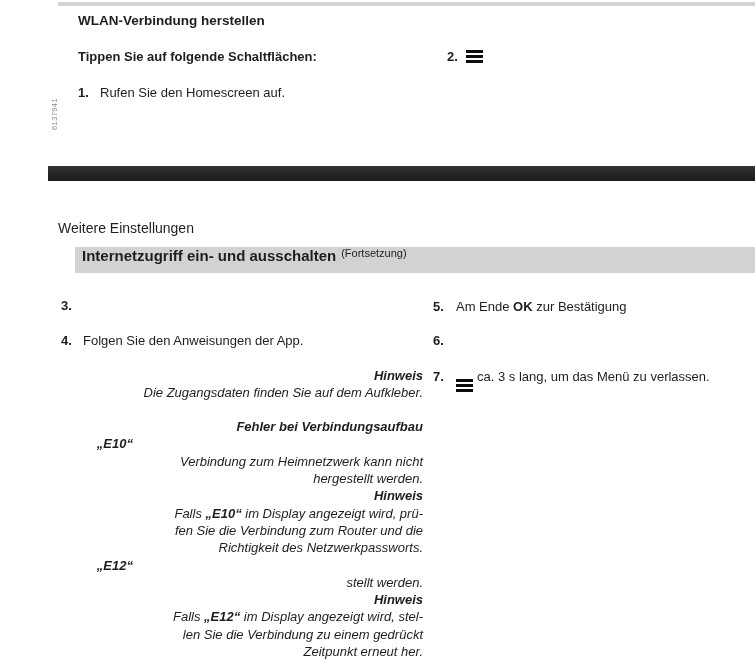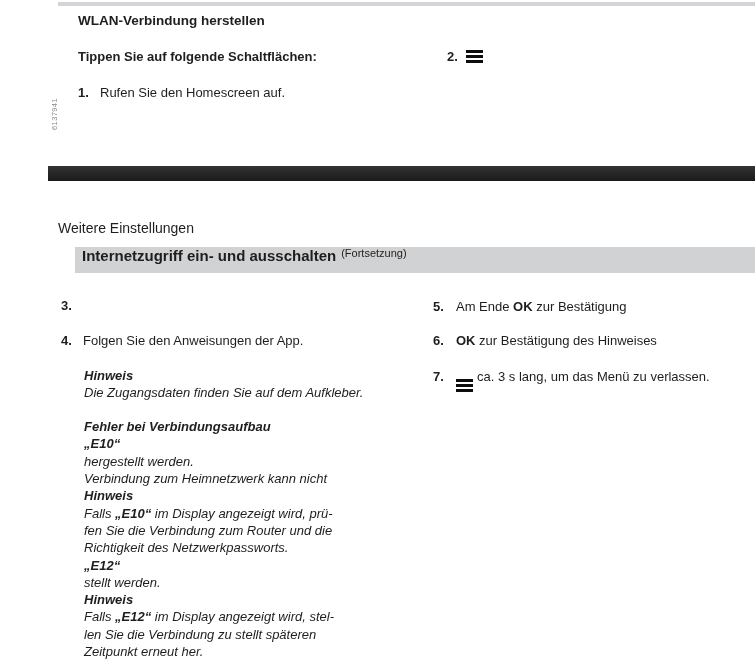--- a/index.html
+++ b/index.html
@@ -32,21 +32,21 @@
   .sec-title{font-size:15px;font-weight:700;}
   .sec-suffix{font-size:11px;margin-left:5px;}
   .col{line-height:17.3px;}
   .col-left{left:13px;top:297px;width:362px;}
   .col-right{left:385px;top:298px;width:366px;}
   .step{display:flex;}
   .col-left .step .num{width:22px;flex:none;font-weight:700;}
   .col-right .step .num{width:23px;flex:none;font-weight:700;}
   .mb18{margin-bottom:18px;}
   .mb17{margin-bottom:17px;}
-  .notes{margin-left:23px;font-style:italic;}
+  .notes{margin-left:23px;font-style:italic;text-align:right;}
   .bi{font-weight:700;}
   .err-row{display:flex;flex-direction:column;}
   .err-code{width:49px;flex:none;font-weight:700;}
   .err-body{flex:1;}
   .mi-inline{vertical-align:-1px;margin-right:4px;}
 </style>
 </head>
 <body>
 
 <div class="canvas">
@@ -100,53 +100,52 @@
       <div class="mb17">
         <div class="bi">Hinweis</div>
         <div>Die Zugangsdaten finden Sie auf dem Aufkleber.</div>
       </div>
 
       <div class="bi">Fehler bei Verbindungsaufbau</div>
 
       <div class="err-row">
         <span class="err-code">„E10“</span>
         <span class="err-body">
+          <div>Verbindung zum Heimnetzwerk kann nicht</div>
           <div>hergestellt werden.</div>
-          <div>Verbindung zum Heimnetzwerk kann nicht</div>
           <div class="bi">Hinweis</div>
           <div><span>Falls </span><span class="bi">„E10“</span><span> im Display angezeigt wird, prü-</span></div>
           <div>fen Sie die Verbindung zum Router und die</div>
           <div>Richtigkeit des Netzwerkpassworts.</div>
         </span>
       </div>
 
       <div class="err-row">
         <span class="err-code">„E12“</span>
         <span class="err-body">
           <div>stellt werden.</div>
           <div class="bi">Hinweis</div>
           <div><span>Falls </span><span class="bi">„E12“</span><span> im Display angezeigt wird, stel-</span></div>
-          <div>len Sie die Verbindung zu stellt späteren</div>
+          <div>len Sie die Verbindung zu einem gedrückt</div>
           <div>Zeitpunkt erneut her.</div>
         </span>
       </div>
 
     </div>
   </div>
 
   <div class="abs col col-right">
 
     <div class="step mb17">
       <span class="num">5.</span>
       <span><span>Am Ende </span><span class="b">OK</span><span> zur Bestätigung</span></span>
     </div>
 
     <div class="step mb18">
       <span class="num">6.</span>
-      <span><span class="b">OK</span><span> zur Bestätigung des Hinweises</span></span>
     </div>
 
     <div class="step">
       <span class="num">7.</span>
       <span><span class="menu-icon mi-inline">
             <i></i>
             <i></i>
             <i></i>
           </span><span>ca. 3 s lang, um das Menü zu verlassen.</span></span>
     </div>

